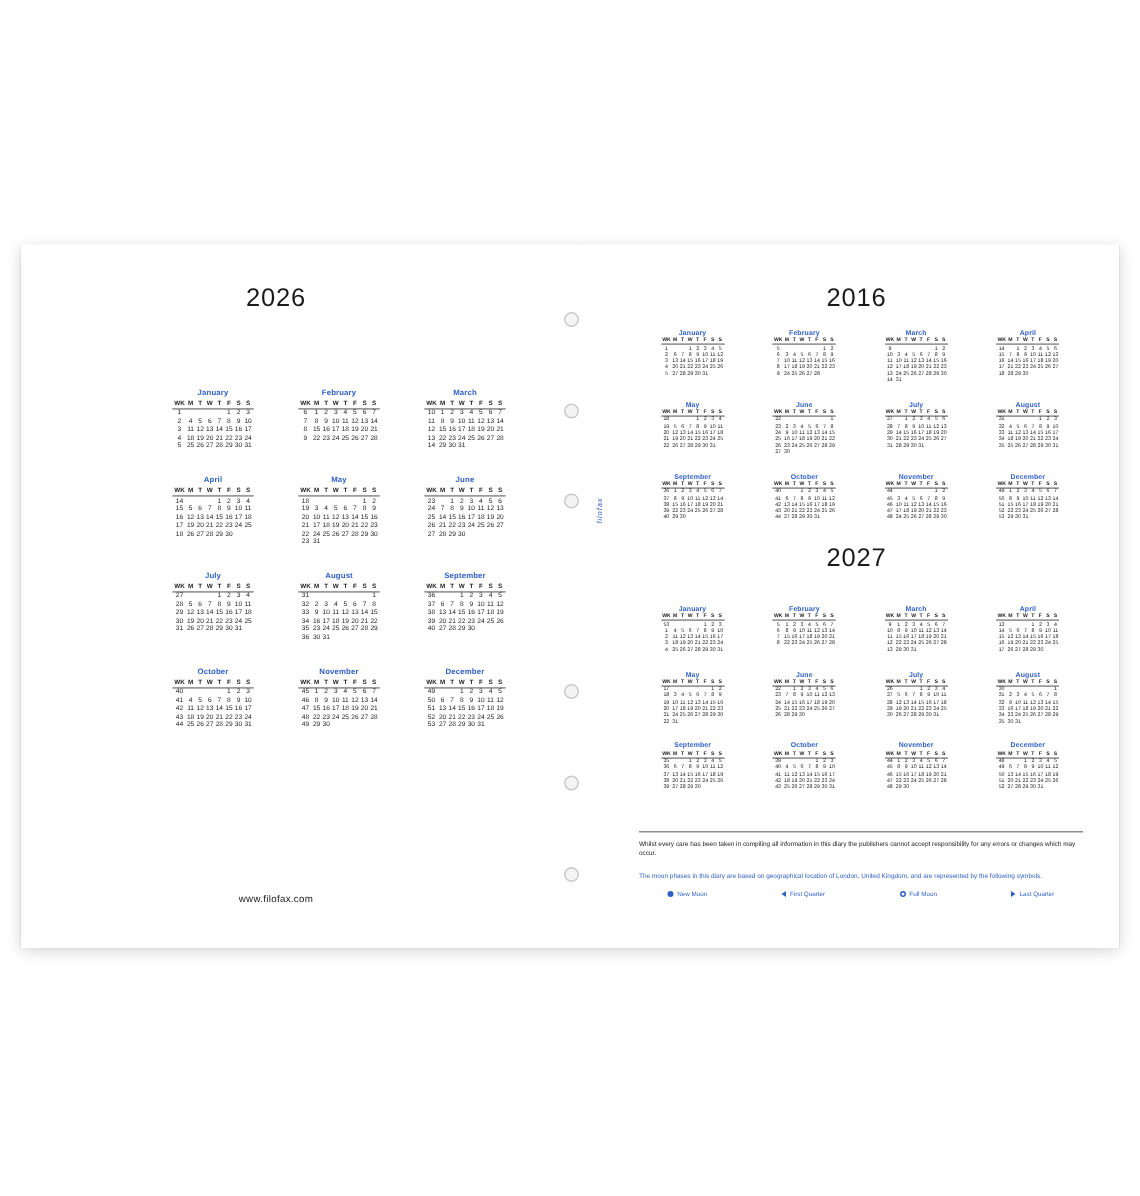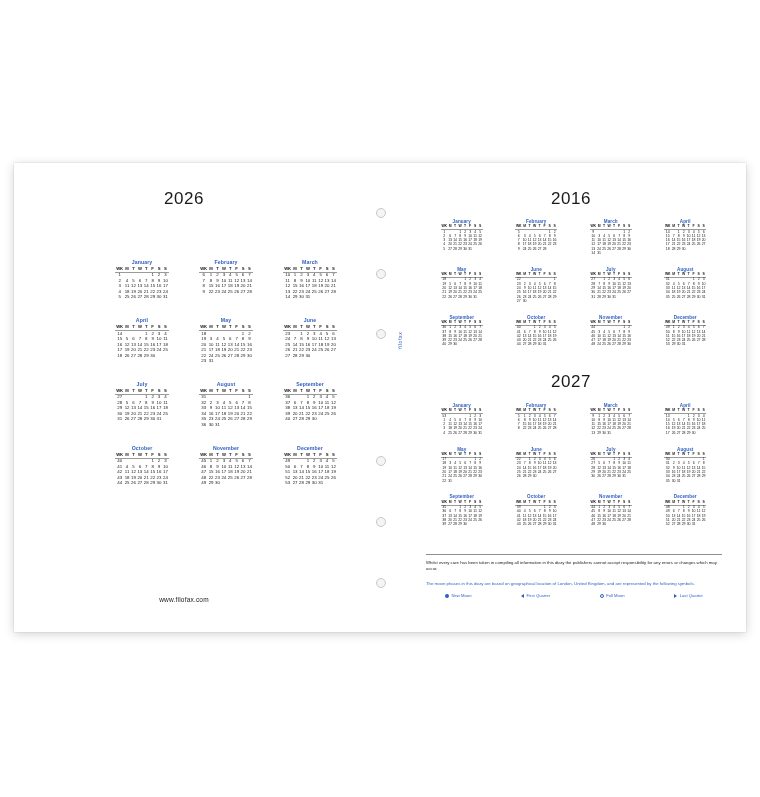--- a/index.html
+++ b/index.html
@@ -159,21 +159,21 @@
     height: 469px;
   }
   .right-year-2025 {
     position: absolute;
     top: 26px;
     left: 30px;
     width: 310px;
   }
   .right-year-2027 {
     position: absolute;
-    top: 209px;
+    top: 199px;
     left: 30px;
     width: 310px;
   }
   .small-grid {
     position: absolute;
     left: 40px;
     width: 295px;
     display: grid;
     grid-template-columns: repeat(4, 1fr);
     grid-row-gap: 11px;

